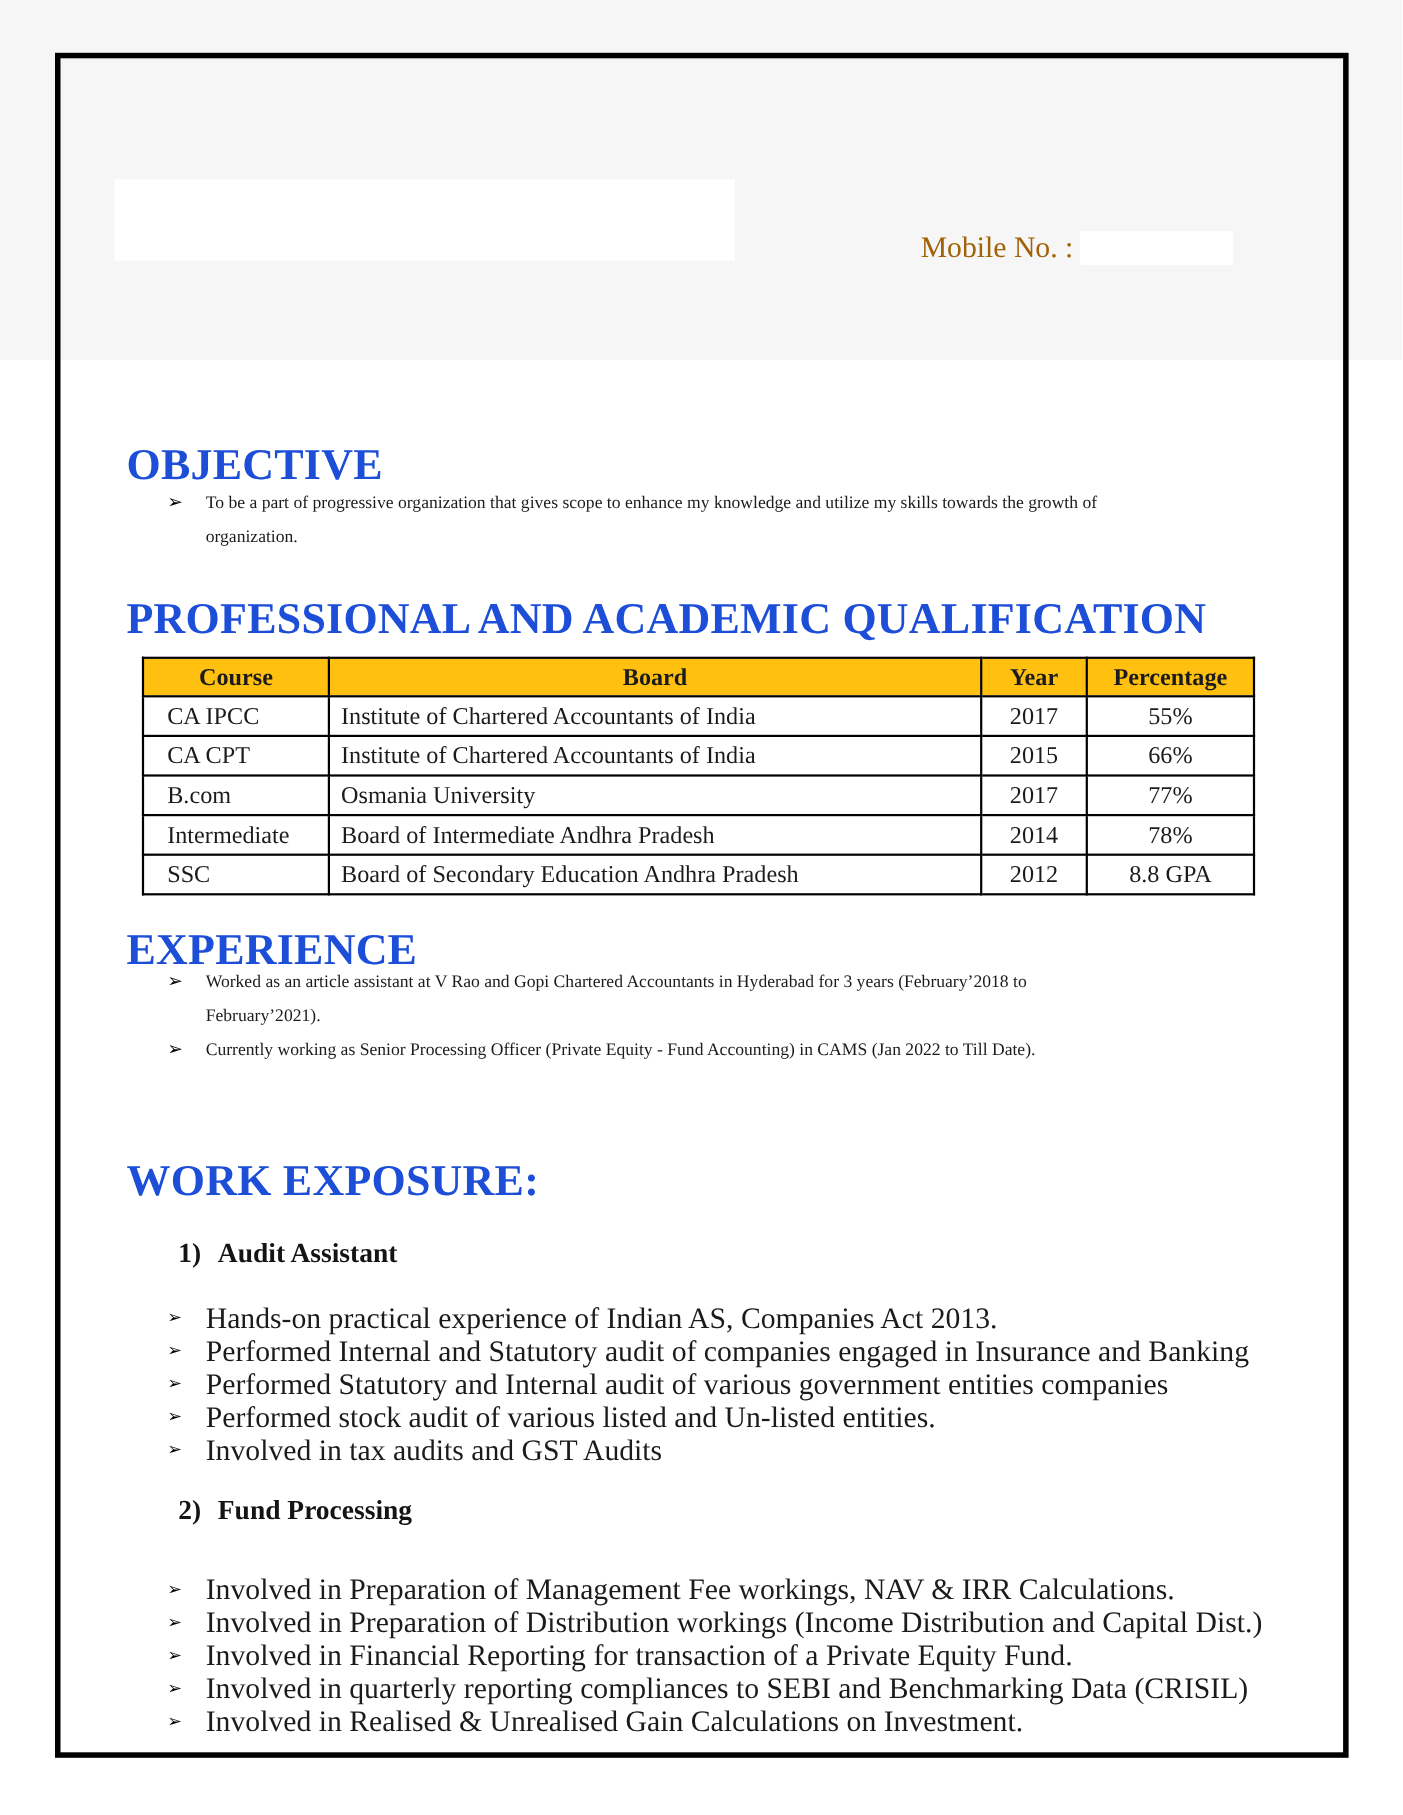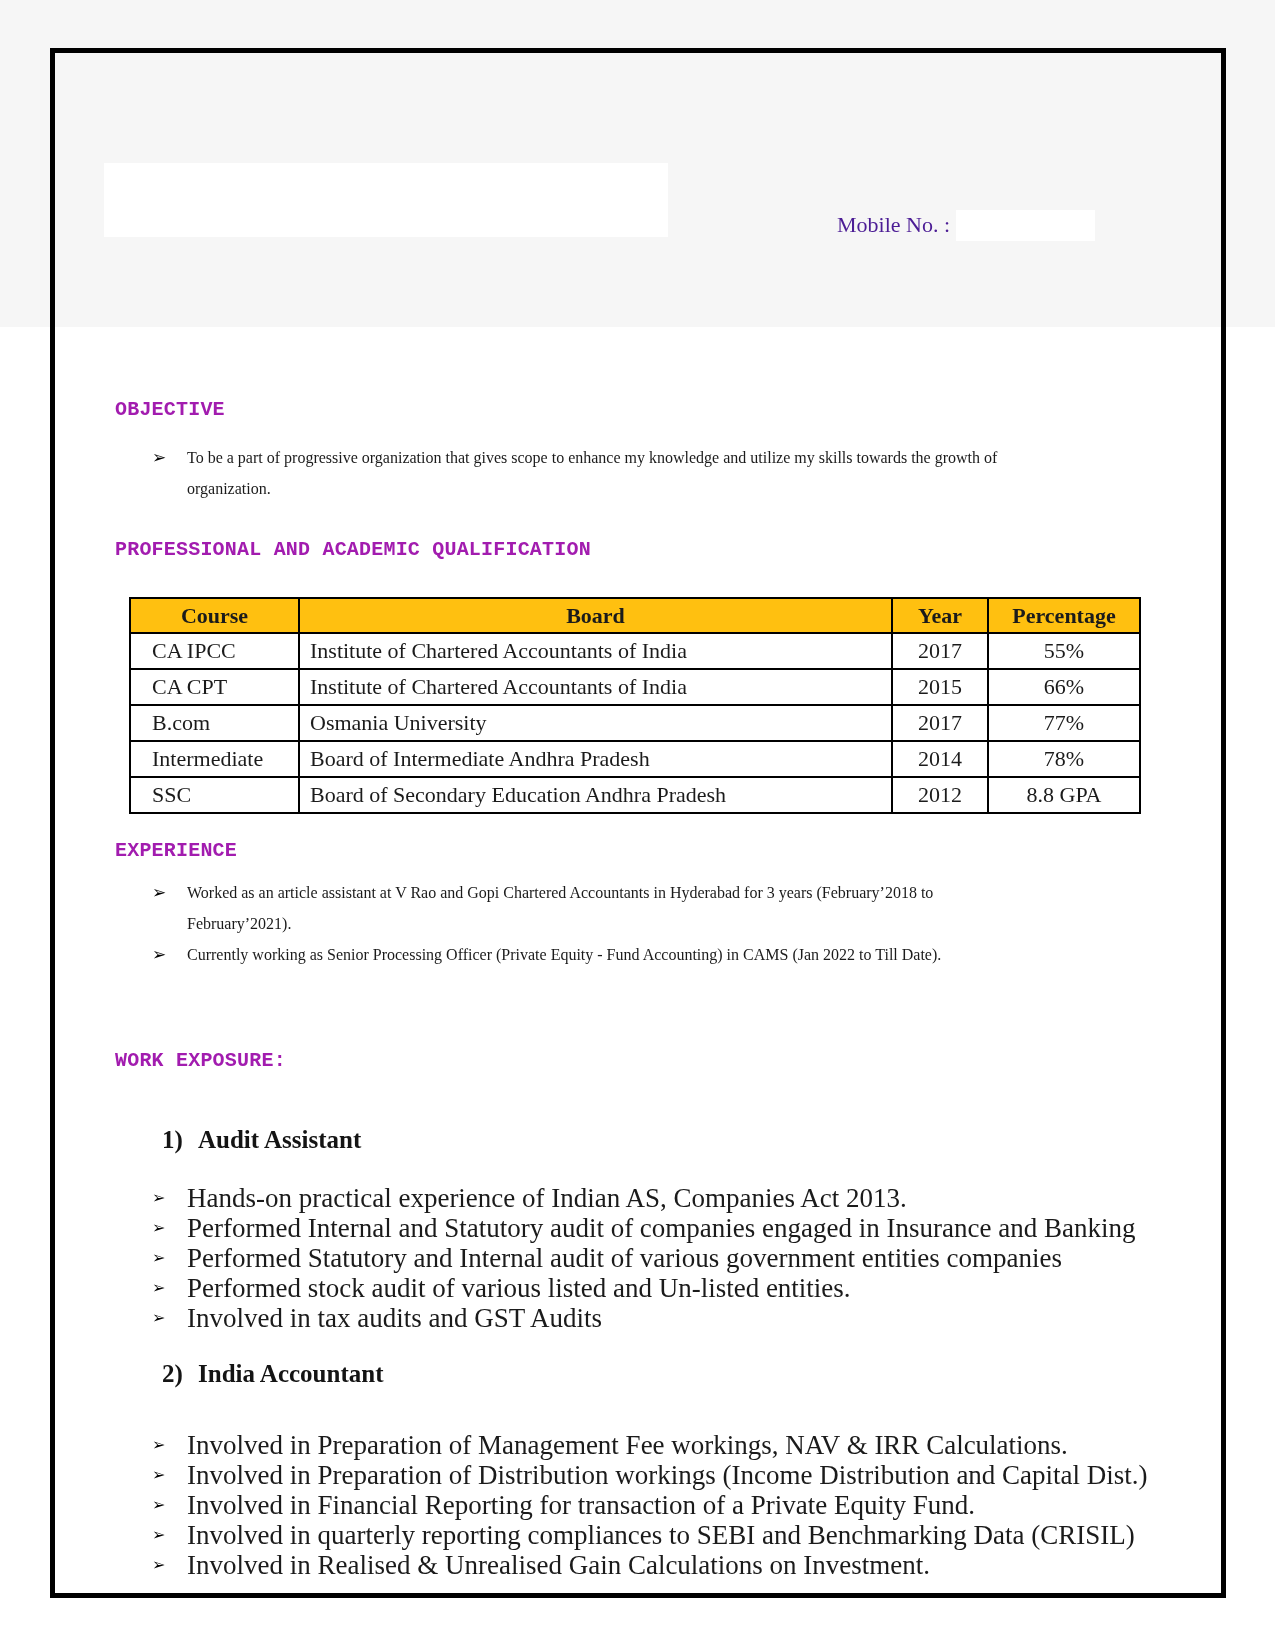--- a/index.html
+++ b/index.html
@@ -10,26 +10,26 @@
   
   .top-band { position:absolute; left:0; top:0; width:1275px; height:327px; background:#f6f6f6; }
 
   
   .page-frame { position:absolute; left:50px; top:48px; width:1176px; height:1550px;
                 border:5px solid #000000; }
 
   
   .name-box { position:absolute; left:104px; top:163px; width:564px; height:74px; background:#ffffff; }
   .mobile-row { position:absolute; left:837px; top:208px; height:34px; display:flex; align-items:center; }
-  .mobile-label { font-size:22px; color:#4c1d95; }
+  .mobile-label { font-size:27px; color:#a16207; }
   .mobile-box { display:inline-block; width:139px; height:31px; background:#ffffff; margin-left:6px; }
 
   
-  .h-section { position:absolute; left:115px; font-weight:bold; font-size:20px;
-               letter-spacing:0.2px; color:#a21caf;font-family:Liberation Mono, monospace; }
+  .h-section { position:absolute; left:115px; font-weight:bold; font-size:40px;
+               letter-spacing:0.2px; color:#1d4ed8; }
 
   
   ul.bullets { position:absolute; list-style:none; left:152px; }
   ul.bullets li { display:flex; align-items:flex-start; }
   ul.bullets .arrow { flex:0 0 35px; font-family:"DejaVu Sans", sans-serif; font-size:17px;
                       line-height:31px; color:#000; }
   ul.bullets .btext { font-size:16px; line-height:31px; }
   ul.bullets.tight .arrow { line-height:30px; font-size:16px; }
   ul.bullets.tight .btext { font-size:27px; line-height:30px; }
   .wrap-850 .btext { max-width:850px; }
@@ -156,21 +156,21 @@
         <span class="btext">Performed stock audit of various listed and Un-listed entities.</span>
       </li>
       <li>
         <span class="arrow">➢</span>
         <span class="btext">Involved in tax audits and GST Audits</span>
       </li>
     </ul>
 
   <div class="sub-title" style="top:1360px;">
     <span class="num">2)</span>
-    <span>India Accountant</span>
+    <span>Fund Processing</span>
   </div>
   <ul class="bullets tight" style="top:1430px;">
       <li>
         <span class="arrow">➢</span>
         <span class="btext">Involved in Preparation of Management Fee workings, NAV &amp; IRR Calculations.</span>
       </li>
       <li>
         <span class="arrow">➢</span>
         <span class="btext">Involved in Preparation of Distribution workings (Income Distribution and Capital Dist.)</span>
       </li>

